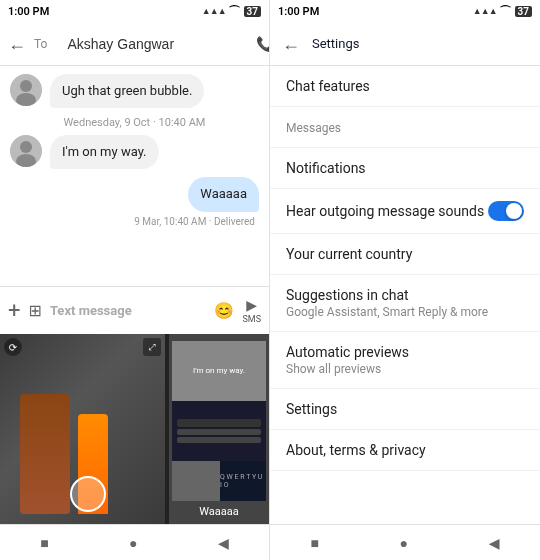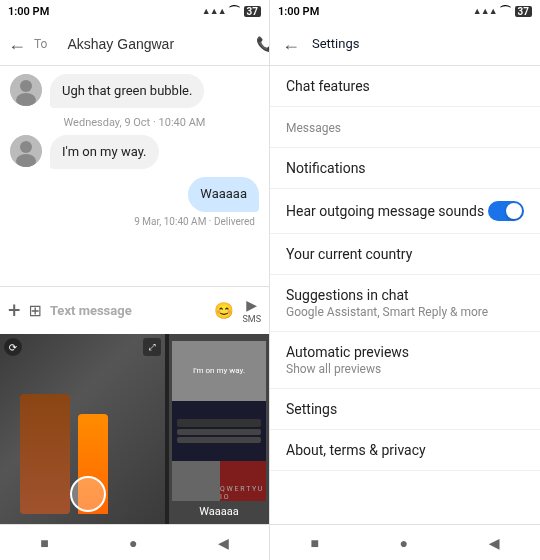--- a/index.html
+++ b/index.html
@@ -427,21 +427,21 @@
     <div class="gallery-thumb">
       <div class="gallery-mini">
         <div style="background:#888; height:60px; width:100%; display:flex; align-items:center; justify-content:center;">
           <span style="font-size:8px; color:#fff; text-align:center;">I'm on my way.</span>
         </div>
         <div style="background:#1a1a2e; height:60px; display:flex; align-items:center; justify-content:center; flex-direction:column; gap:2px;">
           <div style="background:#333; width:90%; height:8px; border-radius:2px;"></div>
           <div style="background:#444; width:90%; height:6px; border-radius:2px;"></div>
           <div style="background:#444; width:90%; height:6px; border-radius:2px;"></div>
         </div>
-        <div style="background:#7f1d1d; height:40px; display:flex; align-items:flex-end; justify-content:center;margin-left:48px;">
+        <div style="background:#0f172a; height:40px; display:flex; align-items:center; justify-content:center;margin-left:48px;">
           <span style="font-size:7px; color:#aaa;">Q W E R T Y U I O</span>
         </div>
       </div>
       <span class="gallery-label">Waaaaa</span>
     </div>
   </div>
 
   <div class="nav-bar">
     <span style="font-size:14px; color:#666; cursor:pointer;">■</span>
     <span style="font-size:14px; color:#666; cursor:pointer;">●</span>

